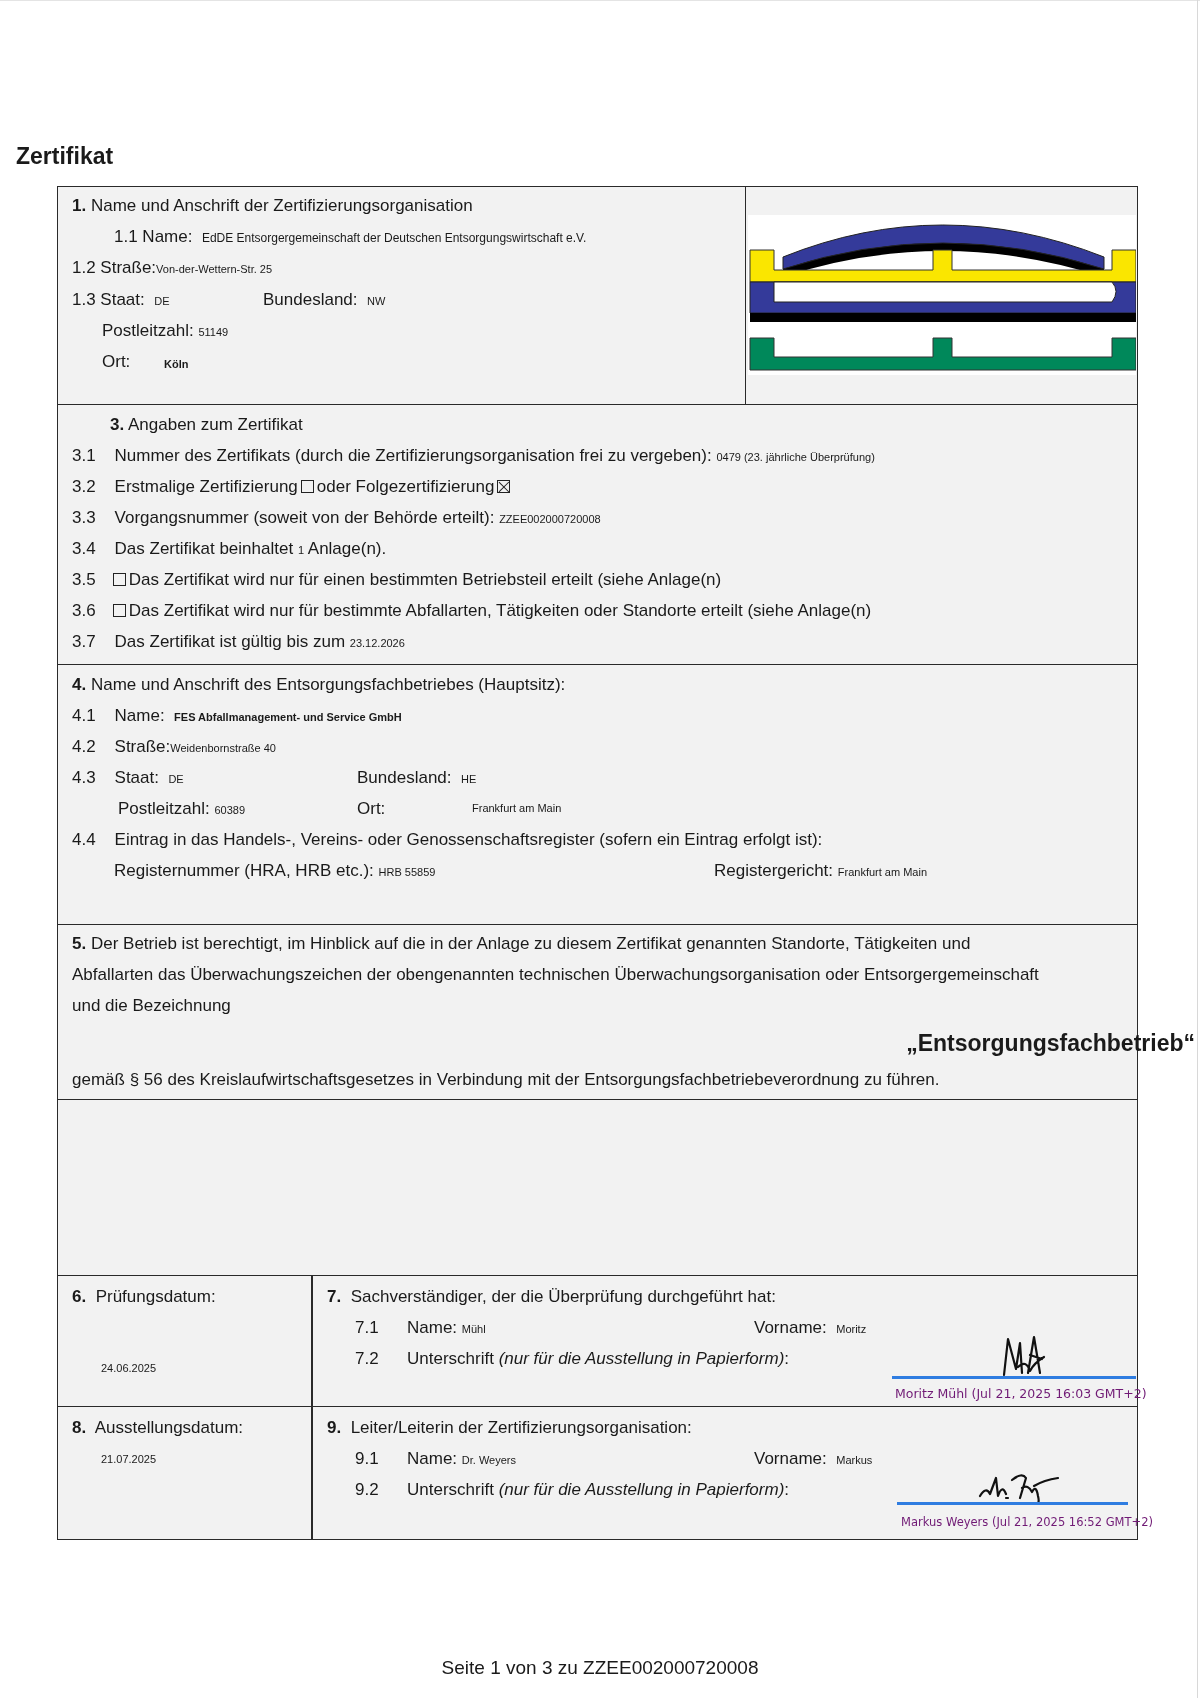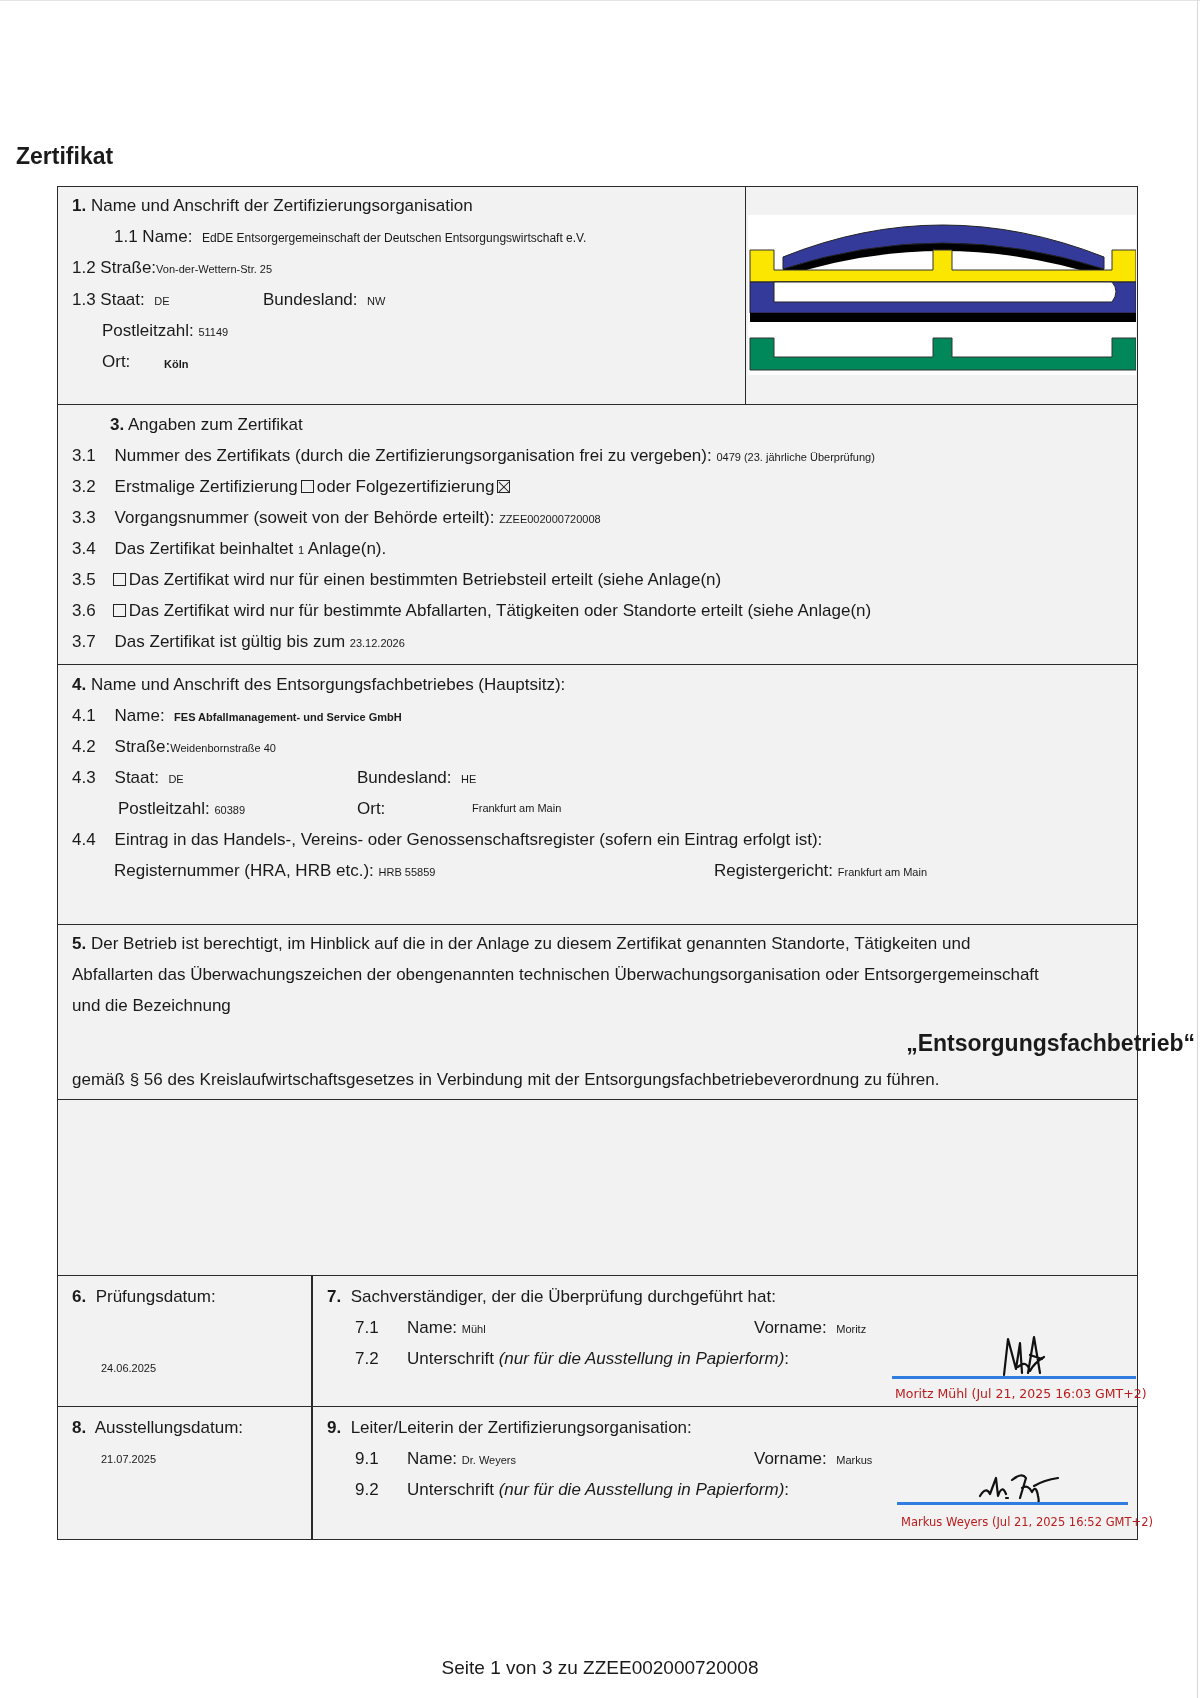--- a/index.html
+++ b/index.html
@@ -15,21 +15,21 @@
   .s { font-size: 11px; }
   .xs { font-size: 12px; }
   .b { font-weight: bold; }
   .num { font-weight: bold; }
   .cb { display: inline-block; width: 13px; height: 13px; border: 1.3px solid #222; box-sizing: border-box; vertical-align: -1px; position: relative; margin: 0 3px; }
   .cb.checked::before, .cb.checked::after { content: ""; position: absolute; left: 50%; top: -1px; width: 1.2px; height: 14px; background: #222; }
   .cb.checked::before { transform: translateX(-50%) rotate(45deg); }
   .cb.checked::after { transform: translateX(-50%) rotate(-45deg); }
   .vline { position: absolute; width: 1.5px; background: #2a2a2a; }
   .sig-line { position: absolute; height: 3px; background: #2f7de1; }
-  .sig-caption { position: absolute; font-size: 12.5px; color: #b91c1c; white-space: nowrap; font-family: "DejaVu Sans", sans-serif; }
+  .sig-caption { position: absolute; font-size: 12.5px; color: #701a75; white-space: nowrap; font-family: "DejaVu Sans", sans-serif; }
   .footer { position: absolute; left: 0; width: 1200px; top: 1657px; text-align: center; font-size: 19px; }
   .logo-area { position: absolute; background: #ffffff; }
 </style>
 </head>
 <body>
 
 <div class="page-edge-top"></div>
 <div class="page-edge-right"></div>
 
 <div class="title">Zertifikat</div>

